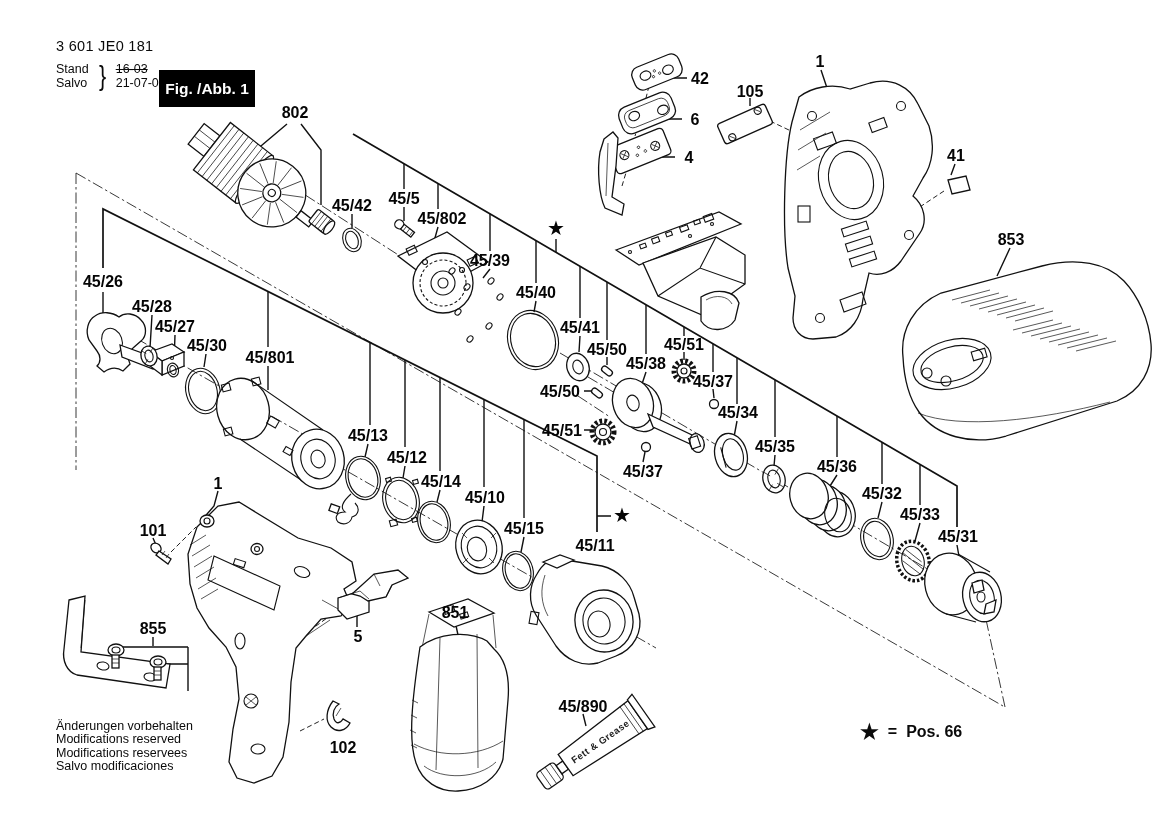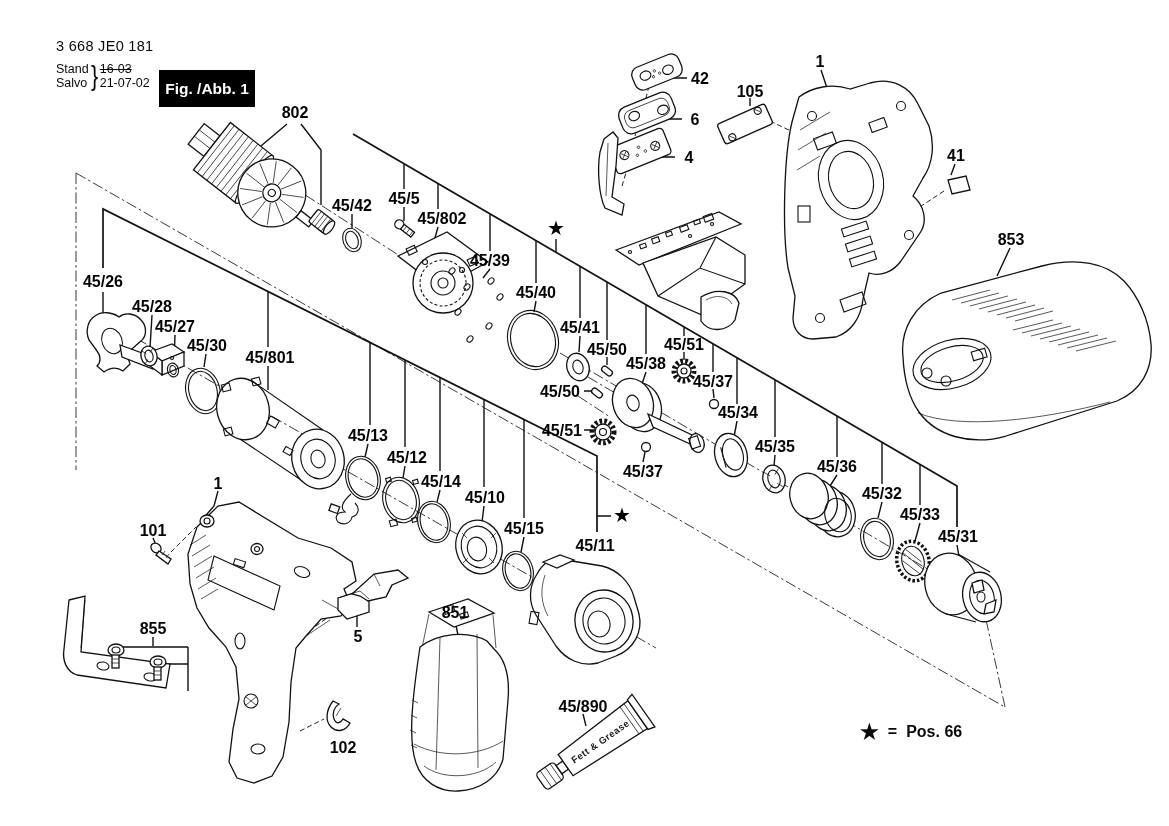--- a/index.html
+++ b/index.html
@@ -1,21 +1,21 @@
 <!DOCTYPE html>
 <html><head>
 <meta charset="utf-8">
 <style>
   html,body{margin:0;padding:0;background:#e8e8e8;}
   .page{position:relative;width:1169px;height:826px;background:#ffffff;overflow:hidden;
         font-family:"Liberation Sans", sans-serif;color:#0a0a0a;}
   .abs{position:absolute;}
   
   #partnum{left:56px;top:38px;font-size:14.5px;letter-spacing:.3px;}
-  #issueblock{left:56px;top:62px;display:flex;align-items:center;gap:1px;}
+  #issueblock{left:56px;top:62px;display:flex;align-items:center;gap:9px;}
   #issueblock .col{display:flex;flex-direction:column;font-size:12.5px;line-height:14px;}
   #issueblock .brace{font-size:27px;font-weight:400;line-height:26px;transform:scaleX(.8);}
   .strike{text-decoration:line-through;}
   #figbox{left:159px;top:70px;width:96px;height:37px;background:#000;color:#fff;
           display:flex;align-items:center;justify-content:center;font-size:15.5px;font-weight:bold;}
   
   #disclaimer{left:56px;top:720px;font-size:12.5px;line-height:13.4px;}
   #legend{left:860px;top:720px;display:flex;align-items:center;gap:9px;font-weight:bold;}
   #legend .lstar{font-size:21px;}
   #legend .leq,#legend .ltxt{font-size:16px;}
@@ -29,36 +29,42 @@
   .ds{stroke:#222;stroke-width:1;fill:none;stroke-dasharray:5 3;}
   .p{stroke:#111;stroke-width:1.3;fill:#fff;}
   .pn{stroke:#111;stroke-width:1.1;fill:none;}
   .hl{stroke:#111;stroke-width:.7;fill:none;}
 </style>
 </head>
 <body>
 
 <div class="page">
 
-  <div class="abs" id="partnum">3 668 JE0 181</div>
+  <div class="abs" id="partnum">3 601 JE0 181</div>
   <div class="abs" id="issueblock">
     <div class="col">
       <span>Stand</span>
       <span>Salvo</span>
     </div>
     <span class="brace">}</span>
     <div class="col">
       <span class="strike">16-03</span>
       <span>21-07-02</span>
     </div>
   </div>
   <div class="abs" id="figbox">
     <span>Fig. /Abb. 1</span>
   </div>
 
+  <div class="abs" id="disclaimer">
+    <div>Änderungen vorbehalten</div>
+    <div>Modifications reserved</div>
+    <div>Modifications reservees</div>
+    <div>Salvo modificaciones</div>
+  </div>
   <div class="abs" id="legend">
     <span class="lstar">★</span>
     <span class="leq">=</span>
     <span class="ltxt">Pos. 66</span>
   </div>
 
   <svg class="abs" style="left:0;top:0" width="1169" height="826" viewBox="0 0 1169 826">
 
     <g>
       <path class="dd" d="M76,173 L1003,706"></path>

